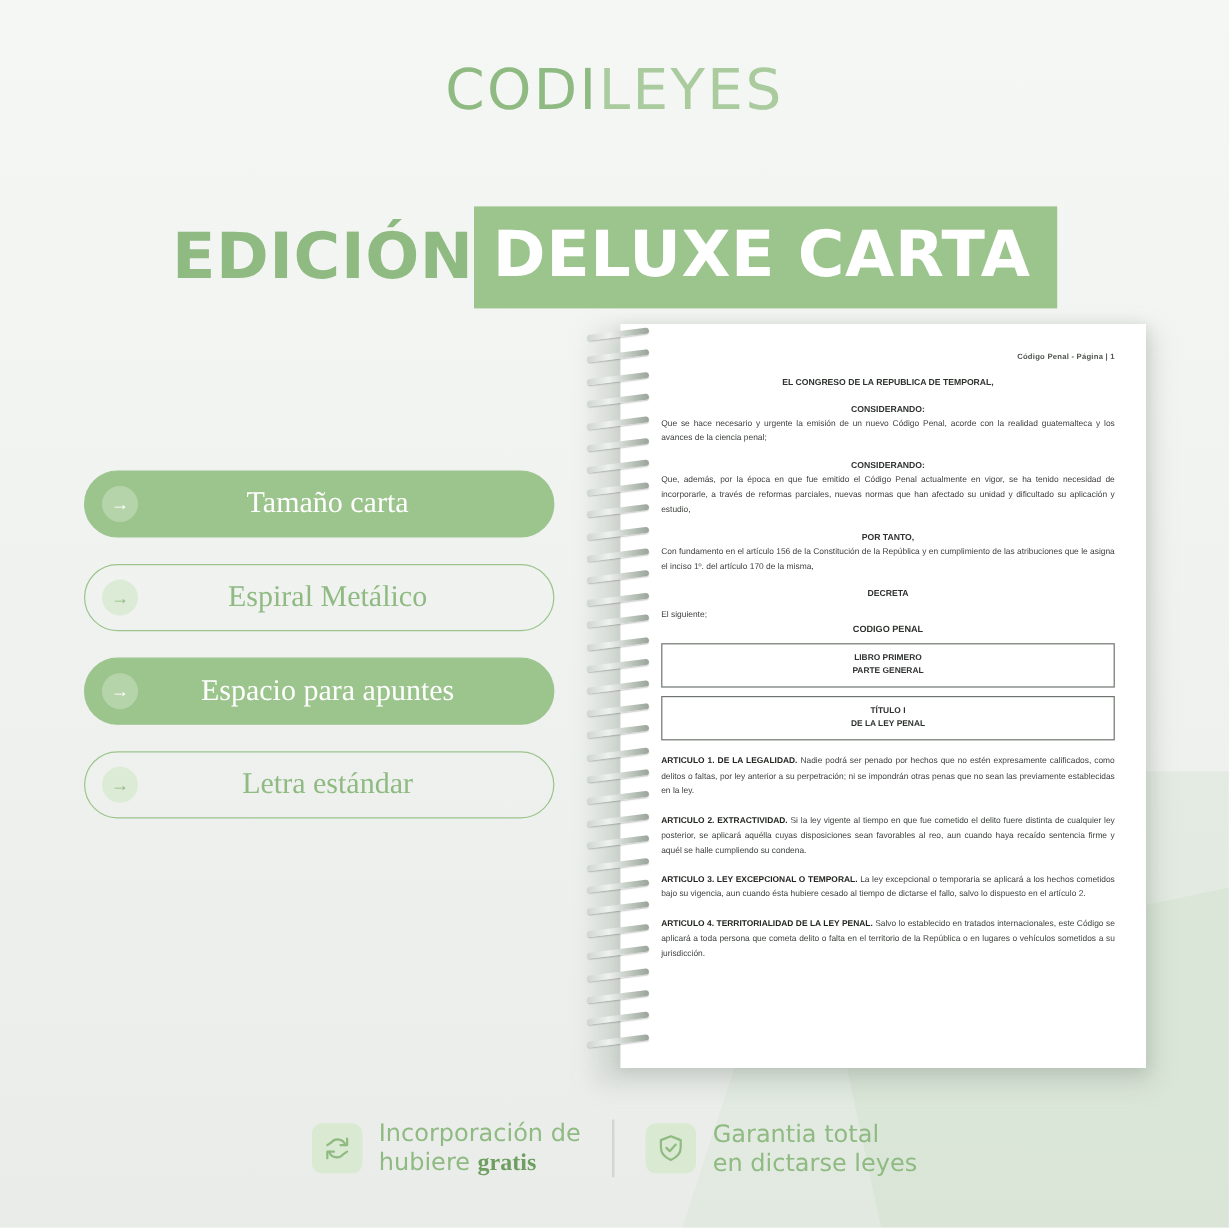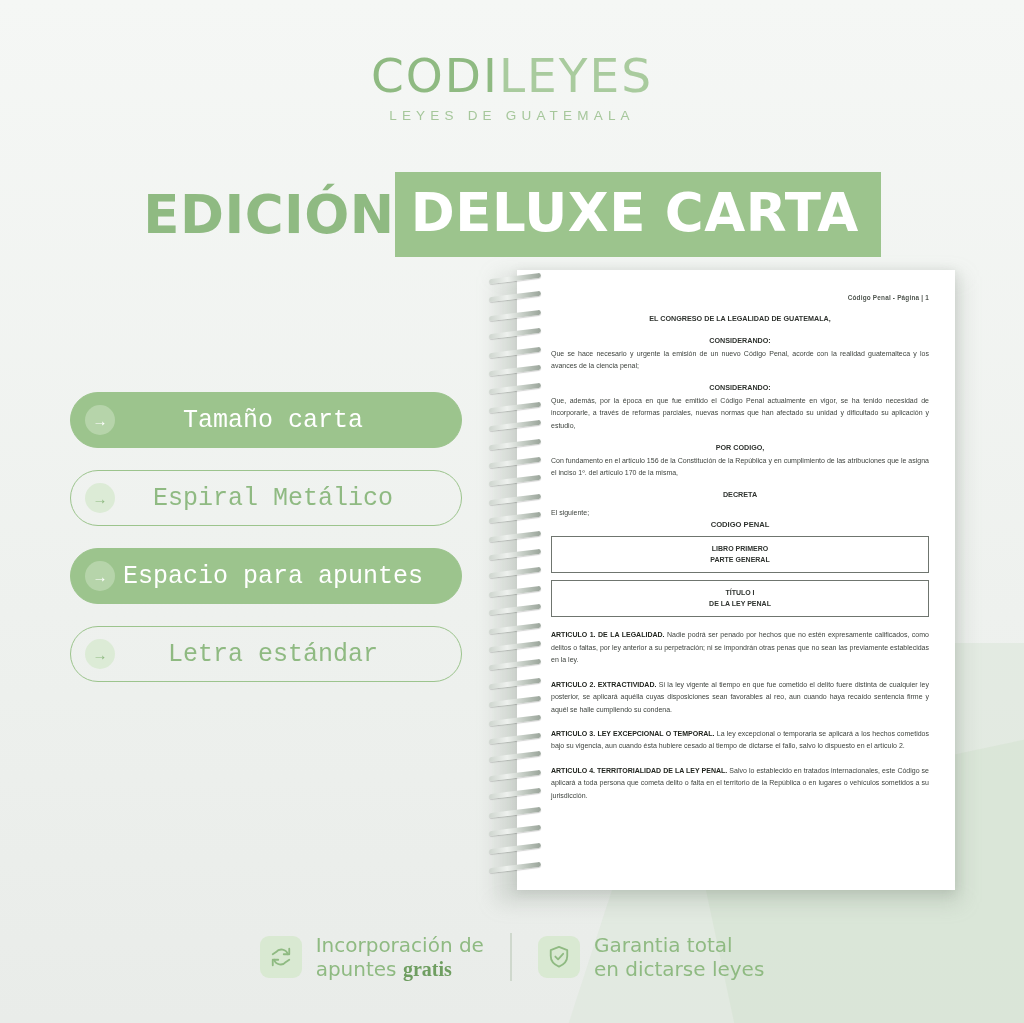--- a/index.html
+++ b/index.html
@@ -142,21 +142,21 @@
   }
   .pill-outline .pill-icon {
     background: #dcebd6;
     color: #8fba82;
   }
   .pill-label {
     flex: 1;
     text-align: center;
     font-size: 25px;
     padding-right: 30px;
-    font-family: Liberation Mono, monospace;
+    font-family: Liberation Serif, serif;
   }
   .pill-filled .pill-label { color: #ffffff; }
   .pill-outline .pill-label { color: #8fba82; }
 
   
   .book {
     position: absolute;
     left: 487px;
     top: 270px;
     width: 468px;
@@ -307,21 +307,20 @@
 </style>
 </head>
 <body>
 
 <div class="stage">
   <div class="corner-wedge"></div>
   <div class="corner-wedge2"></div>
 
   <div class="brand">
     <div class="brand-title"><span>CODI</span><span class="thin">LEYES</span></div>
-    <div class="brand-sub">LEYES DE GUATEMALA</div>
   </div>
 
   <div class="headline">
     <span class="headline-left">EDICIÓN</span><span class="headline-right">DELUXE CARTA</span>
   </div>
 
   <div class="pills">
     <div class="pill pill-filled">
       <span class="pill-icon">→</span>
       <span class="pill-label">Tamaño carta</span>
@@ -338,29 +337,29 @@
       <span class="pill-icon">→</span>
       <span class="pill-label">Letra estándar</span>
     </div>
   </div>
 
   <div class="book">
     <div class="book-shadow"></div>
     <div class="page">
       <div class="doc-header">Código Penal - Página | 1</div>
 
-      <div class="doc-center">EL CONGRESO DE LA LEGALIDAD DE GUATEMALA,</div>
+      <div class="doc-center">EL CONGRESO DE LA REPUBLICA DE TEMPORAL,</div>
 
       <div class="doc-label">CONSIDERANDO:</div>
       <p class="doc-p">Que se hace necesario y urgente la emisión de un nuevo Código Penal, acorde con la realidad guatemalteca y los avances de la ciencia penal;</p>
 
       <div class="doc-label">CONSIDERANDO:</div>
       <p class="doc-p">Que, además, por la época en que fue emitido el Código Penal actualmente en vigor, se ha tenido necesidad de incorporarle, a través de reformas parciales, nuevas normas que han afectado su unidad y dificultado su aplicación y estudio,</p>
 
-      <div class="doc-label">POR CODIGO,</div>
+      <div class="doc-label">POR TANTO,</div>
       <p class="doc-p">Con fundamento en el artículo 156 de la Constitución de la República y en cumplimiento de las atribuciones que le asigna el inciso 1º. del artículo 170 de la misma,</p>
 
       <div class="doc-label">DECRETA</div>
       <p class="doc-small">El siguiente;</p>
 
       <div class="doc-title-center">CODIGO PENAL</div>
 
       <div class="doc-box">
         <div>LIBRO PRIMERO</div>
         <div>PARTE GENERAL</div>
@@ -417,21 +416,21 @@
       <span class="badge-icon">
         <svg width="22" height="22" viewBox="0 0 24 24" fill="none" stroke="#8fba82" stroke-width="2" stroke-linecap="round" stroke-linejoin="round">
           <polyline points="21 3 21 9 15 9"></polyline>
           <polyline points="3 21 3 15 9 15"></polyline>
           <path d="M19.5 9A7.5 7.5 0 0 0 6.6 6.6L3 9"></path>
           <path d="M4.5 15a7.5 7.5 0 0 0 12.9 2.4L21 15"></path>
         </svg>
       </span>
       <span class="badge-text">
         <span>Incorporación de</span><br>
-        <span>apuntes </span><b>gratis</b>
+        <span>hubiere </span><b>gratis</b>
       </span>
     </div>
 
     <div class="divider"></div>
 
     <div class="badge">
       <span class="badge-icon">
         <svg width="22" height="24" viewBox="0 0 24 26" fill="none" stroke="#8fba82" stroke-width="2" stroke-linecap="round" stroke-linejoin="round">
           <path d="M12 2 L21 5.5 V12 C21 17.5 17 21.5 12 23.5 C7 21.5 3 17.5 3 12 V5.5 Z"></path>
           <polyline points="8 12.5 11 15.5 16.5 9.5"></polyline>

